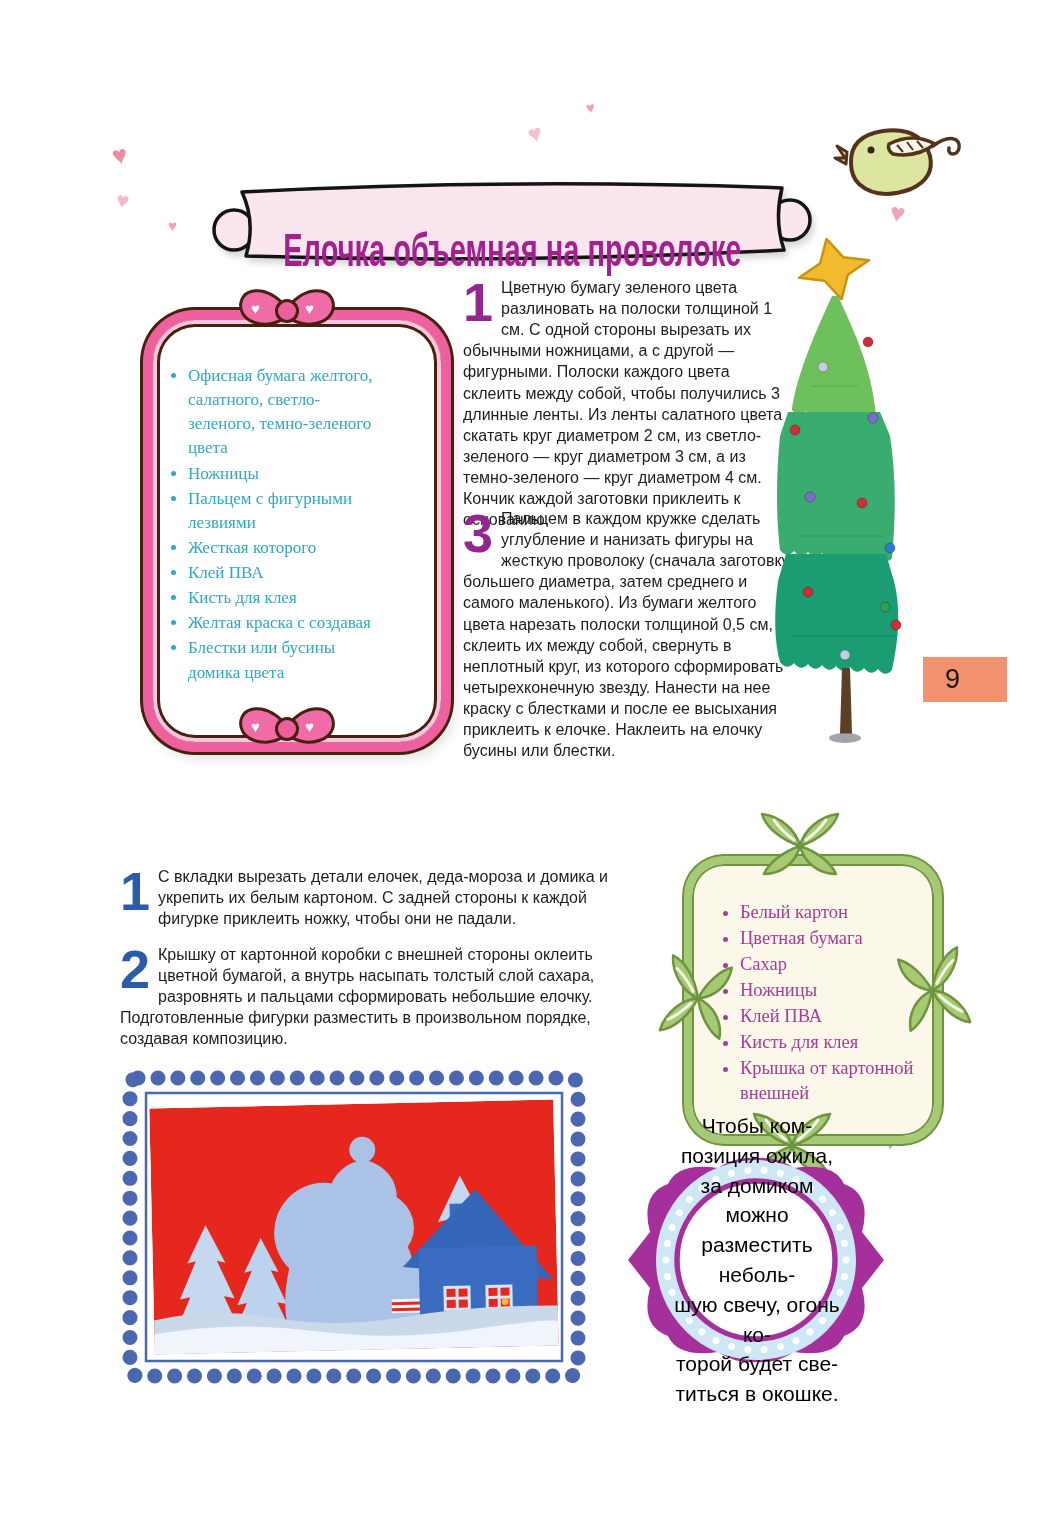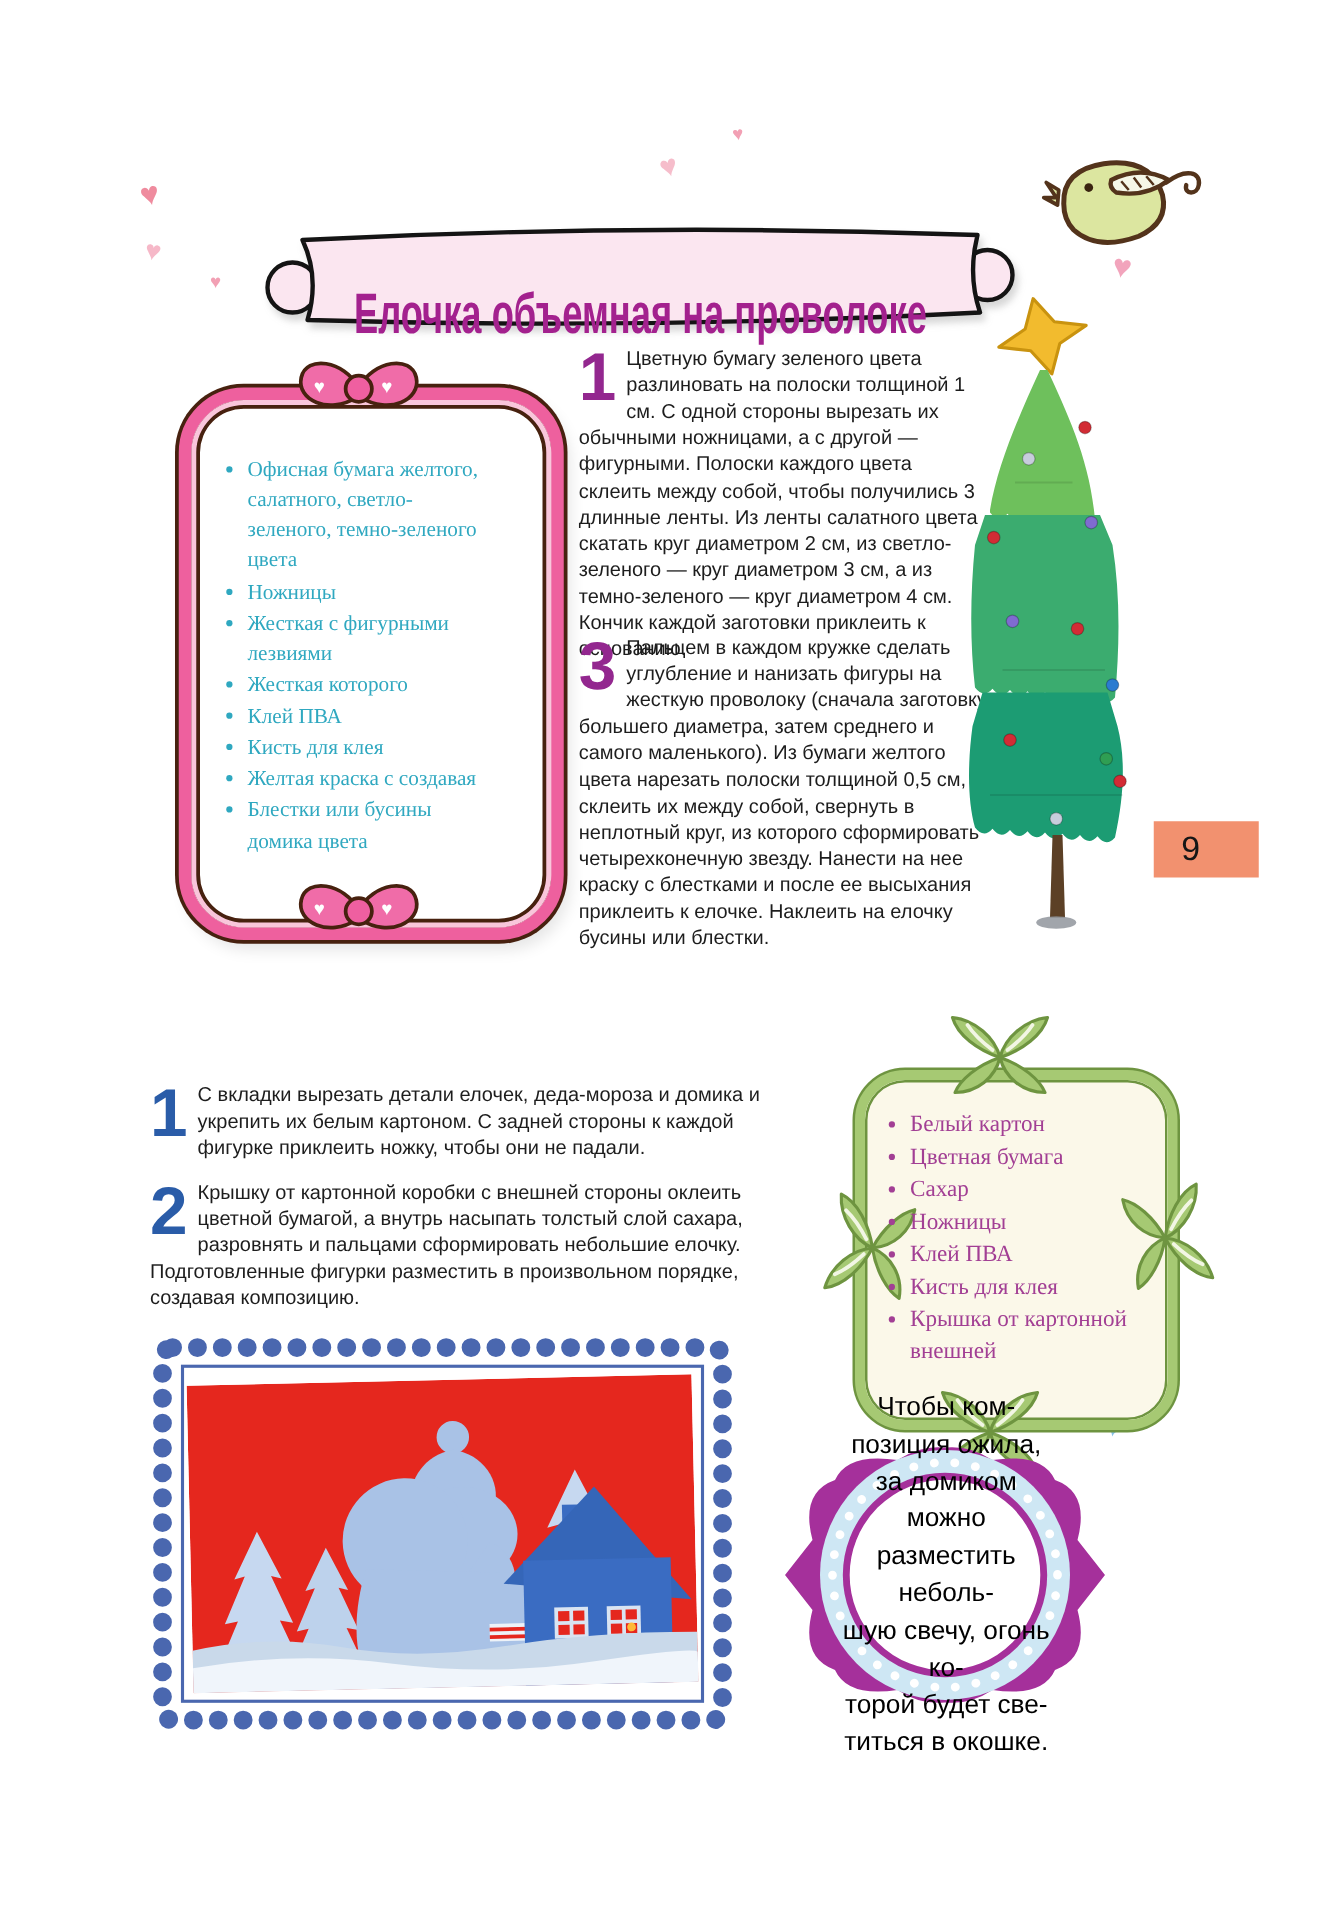--- a/index.html
+++ b/index.html
@@ -16,29 +16,29 @@
   .banner2-text span{color:#2A6CB8;}
 
   
   .heart{position:absolute;line-height:1;user-select:none;}
 
   
   .pink-frame{position:absolute;left:143px;top:310px;width:288px;height:422px;background:#fff;
       border:10px solid #EE609E;border-radius:52px;
       box-shadow:0 0 0 3px #47210F, 5px 8px 12px rgba(0,0,0,.10),
                  inset 0 0 0 4px #F9C6DB, inset 0 0 0 7px #47210F;}
-  .pink-list{position:absolute;left:182px;top:364px;width:192px;margin:0;padding-left:16px;
+  .pink-list{position:absolute;left:172px;top:364px;width:192px;margin:0;padding-left:16px;
       font-family:"Liberation Serif",serif;font-size:17px;line-height:1.42;color:#2FA8C0;list-style:disc;}
   .pink-list li{margin-bottom:1px;}
 
   
   .green-frame{position:absolute;left:684px;top:856px;width:242px;height:272px;background:#FBF8E9;
       border:8px solid #A6C973;border-radius:40px;
       box-shadow:0 0 0 2px #6E9440, inset 0 0 0 2px #6E9440;}
-  .green-list{position:absolute;left:712px;top:888px;width:196px;margin:0;padding-left:16px;
+  .green-list{position:absolute;left:712px;top:888px;width:196px;margin:12px;padding-left:16px;
       font-family:"Liberation Serif",serif;font-size:18.5px;line-height:1.35;color:#A23F94;list-style:disc;}
   .green-list li{margin-bottom:1px;}
 
   
   .step{position:absolute;font-size:16px;line-height:1.32;color:#1d1d1d;}
   .step .num{float:left;font-size:54px;font-weight:bold;line-height:.82;margin:3px 8px 2px 0;}
   .num-purple{color:#93278F;}
   .num-blue{color:#2A5CA8;}
 
   
@@ -113,21 +113,21 @@
       <path d="M56 30 C 44 8 14 4 10 22 C 6 40 32 52 54 38 Z" fill="#F06CA8" stroke="#47210F" stroke-width="3" stroke-linejoin="round"></path>
       <path d="M56 30 C 68 8 98 4 102 22 C 106 40 80 52 58 38 Z" fill="#F06CA8" stroke="#47210F" stroke-width="3" stroke-linejoin="round"></path>
       <text x="20" y="34" font-size="15" fill="#ffffff">♥</text>
       <text x="74" y="34" font-size="15" fill="#ffffff">♥</text>
       <circle cx="56" cy="31" r="10.5" fill="#EF5FA0" stroke="#47210F" stroke-width="3"></circle>
     </svg>
   </div>
   <ul class="pink-list">
     <li>Офисная бумага желтого, салатного, светло-зеленого, темно-зеленого цвета</li>
     <li>Ножницы</li>
-    <li>Жесткая с фигурными лезвиями</li>
+    <li>Пальцем с фигурными лезвиями</li>
     <li>Жесткая которого</li>
     <li>Клей ПВА</li>
     <li>Кисть для клея</li>
     <li>Желтая краска с создавая</li>
     <li>Блестки или бусины домика цвета</li>
   </ul>
 
   <div class="step" style="left:463px;top:277px;width:328px;">
     <span class="num num-purple">1</span>
     <span>Цветную бумагу зеленого цвета разлиновать на полоски толщиной 1 см. С одной стороны вырезать их обычными ножницами, а с другой — фигурными. Полоски каждого цвета склеить между собой, чтобы получились 3 длинные ленты. Из ленты салатного цвета скатать круг диаметром 2 см, из светло-зеленого — круг диаметром 3 см, а из темно-зеленого — круг диаметром  4 см. Кончик каждой заготовки приклеить к основанию.</span>

